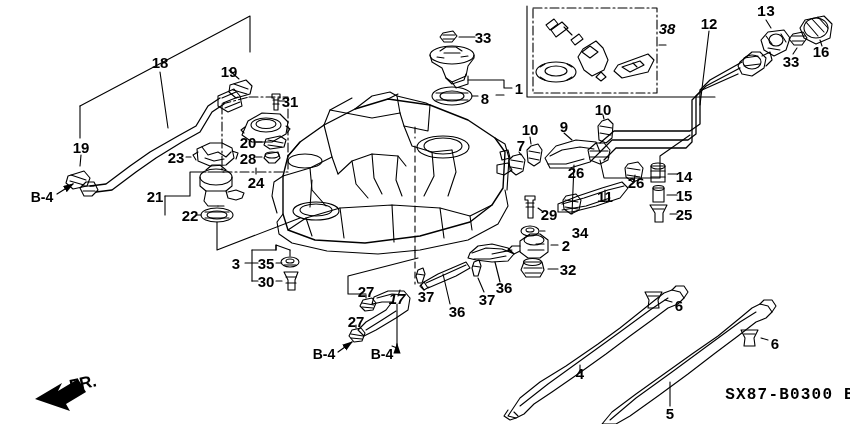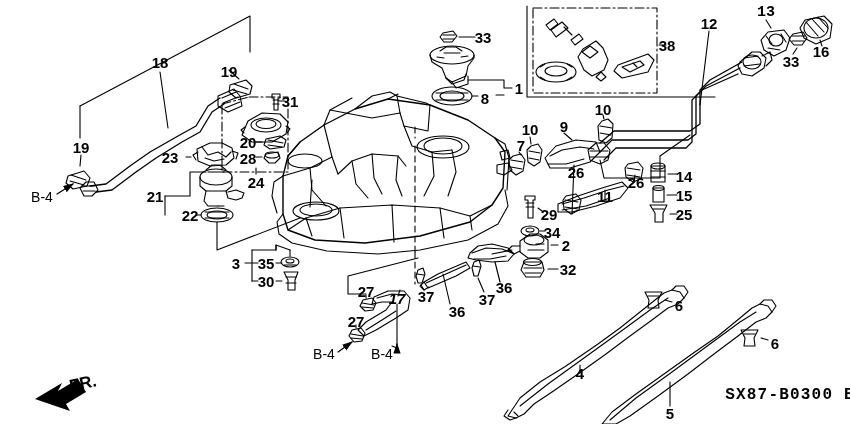--- a/index.html
+++ b/index.html
@@ -29,21 +29,21 @@
     color: #000000;
     line-height: 1;
     white-space: nowrap;
     transform: translate(-50%, -50%);
     letter-spacing: 0px;
   }
   .b4 {
     position: absolute;
     font-family: "Liberation Sans", sans-serif;
     font-size: 14px;
-    font-weight: 400;
+    font-weight: 700;
     color: #000000;
     white-space: nowrap;
     transform: translate(-50%, -50%);
   }
   .code {
     position: absolute;
     font-family: "Liberation Mono", monospace;
     font-size: 16px;
     font-weight: 700;
     letter-spacing: 1.2px;
@@ -519,43 +519,43 @@
   </svg>
 
   <div id="labels">
       <div class="lbl" style="left: 160px; top: 62px;">18</div>
       <div class="lbl" style="left: 229px; top: 71px;">19</div>
       <div class="lbl" style="left: 81px; top: 147px;">19</div>
       <div class="lbl" style="left: 290px; top: 101px;">31</div>
       <div class="lbl" style="left: 248px; top: 142px;">20</div>
       <div class="lbl" style="left: 248px; top: 158px;">28</div>
       <div class="lbl" style="left: 256px; top: 182px;">24</div>
-      <div class="lbl" style="left: 170px; top: 157px; text-align: center;">23</div>
+      <div class="lbl" style="left: 176px; top: 157px; text-align: center;">23</div>
       <div class="lbl" style="left: 155px; top: 196px; text-align: right;">21</div>
       <div class="lbl" style="left: 190px; top: 215px;">22</div>
       <div class="lbl" style="left: 483px; top: 37px;">33</div>
       <div class="lbl" style="left: 519px; top: 88px;">1</div>
       <div class="lbl" style="left: 485px; top: 98px;">8</div>
-      <div class="lbl" style="left: 667px; top: 45px;">38</div>
+      <div class="lbl" style="left: 667px; top: 28px; font-style: italic;">38</div>
       <div class="lbl" style="left: 709px; top: 23px;">12</div>
       <div class="lbl" style="left: 766px; top: 12px; font-family: Liberation Mono, monospace;">13</div>
       <div class="lbl" style="left: 791px; top: 61px;">33</div>
       <div class="lbl" style="left: 821px; top: 51px; text-align: right;">16</div>
       <div class="lbl" style="left: 603px; top: 109px;">10</div>
       <div class="lbl" style="left: 564px; top: 126px;">9</div>
       <div class="lbl" style="left: 530px; top: 129px;">10</div>
       <div class="lbl" style="left: 521px; top: 145px;">7</div>
       <div class="lbl" style="left: 576px; top: 172px;">26</div>
       <div class="lbl" style="left: 605px; top: 196px;">11</div>
       <div class="lbl" style="left: 636px; top: 182px;">26</div>
       <div class="lbl" style="left: 684px; top: 176px;">14</div>
       <div class="lbl" style="left: 684px; top: 195px;">15</div>
       <div class="lbl" style="left: 684px; top: 214px;">25</div>
       <div class="lbl" style="left: 549px; top: 214px;">29</div>
-      <div class="lbl" style="left: 552px; top: 232px;">34</div>
+      <div class="lbl" style="left: 580px; top: 232px;">34</div>
       <div class="lbl" style="left: 566px; top: 245px;">2</div>
       <div class="lbl" style="left: 568px; top: 269px; text-align: center;">32</div>
       <div class="lbl" style="left: 504px; top: 287px;">36</div>
       <div class="lbl" style="left: 487px; top: 299px;">37</div>
       <div class="lbl" style="left: 457px; top: 311px;">36</div>
       <div class="lbl" style="left: 426px; top: 296px;">37</div>
       <div class="lbl" style="left: 236px; top: 263px;">3</div>
       <div class="lbl" style="left: 266px; top: 263px;">35</div>
       <div class="lbl" style="left: 266px; top: 281px;">30</div>
       <div class="lbl" style="left: 366px; top: 291px;">27</div>

